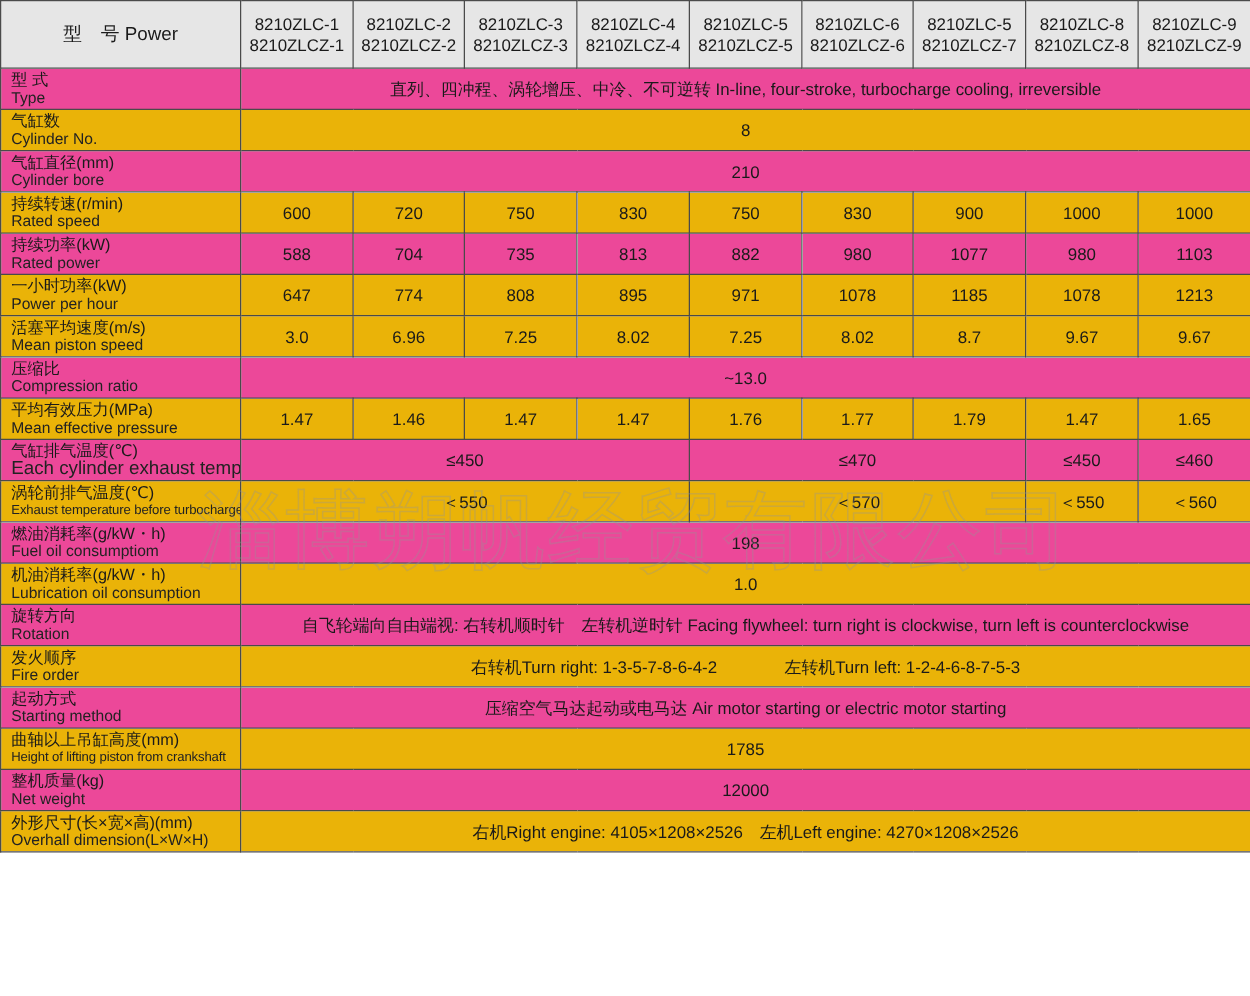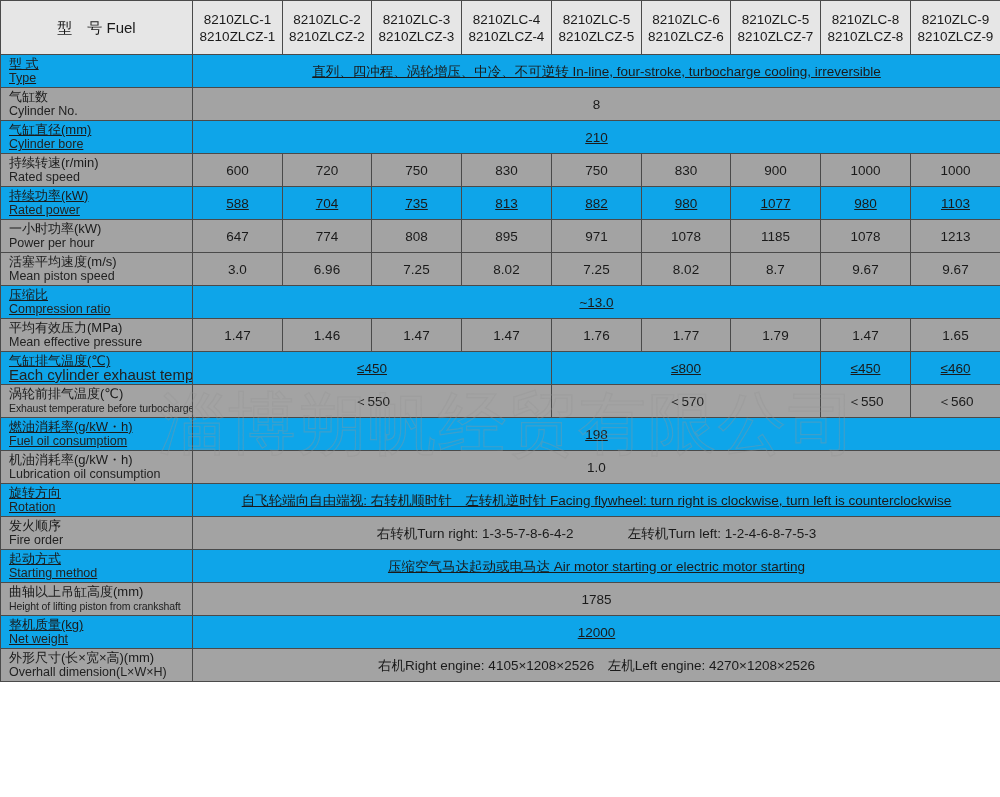--- a/index.html
+++ b/index.html
@@ -3,22 +3,22 @@
 <meta charset="utf-8">
 <style>
   html, body { margin:0; padding:0; background:#ffffff; }
   body { width:1000px; height:797px; position:relative; overflow:hidden;
          font-family:"Liberation Sans","DejaVu Sans",sans-serif; color:#1a1a1a; }
   table.spec { position:absolute; left:0; top:0; width:1000px; border-collapse:collapse; table-layout:fixed; }
   table.spec td { border:1.5px solid #4a4a4a; padding:0; text-align:center; vertical-align:middle;
                   font-size:13.5px; line-height:15px; overflow:hidden; white-space:nowrap; }
   table.spec tr.hdr td { height:53px; background:#e6e6e6; font-size:13.5px; line-height:17px; }
   table.spec tr.row td { height:32px; }
-  table.spec tr.g td { background:#a3a3a3; }
-  table.spec tr.w td { background:#0ea5e9;text-decoration:underline; }
+  table.spec tr.g td { background:#eab308; }
+  table.spec tr.w td { background:#ec4899; }
   td.lbl { text-align:left !important; padding-left:8px !important; }
   td.lbl .zh { display:block; font-size:13px; line-height:14px; }
   td.lbl .en { display:block; font-size:12.5px; line-height:14px; color:#222; }
   td.lbl .en.sm { font-size:10.5px; letter-spacing:-0.1px; }
   td.model-head { font-size:15px !important; }
   .watermark { position:absolute; left:158px; top:374px; width:800px; height:100px;
                font-family:Liberation Serif, serif; font-size:68px; line-height:100px;
                color:rgba(255,255,255,0.0); -webkit-text-stroke:1.2px rgba(150,150,150,0.35);
                letter-spacing:2px; pointer-events:none; white-space:nowrap; }
 </style>
@@ -34,21 +34,21 @@
     <col style="width:90px">
       <col style="width:90px">
       <col style="width:89px">
       <col style="width:90px">
     <col style="width:90px">
       <col style="width:90px">
   </colgroup>
 
   <tbody>
       <tr class="hdr">
-    <td class="model-head">型　号 Fuel</td>
+    <td class="model-head">型　号 Power</td>
     <td><span>8210ZLC-1</span><br><span>8210ZLCZ-1</span></td>
     <td><span>8210ZLC-2</span><br><span>8210ZLCZ-2</span></td>
     <td><span>8210ZLC-3</span><br><span>8210ZLCZ-3</span></td>
     <td><span>8210ZLC-4</span><br><span>8210ZLCZ-4</span></td>
     <td><span>8210ZLC-5</span><br><span>8210ZLCZ-5</span></td>
     <td><span>8210ZLC-6</span><br><span>8210ZLCZ-6</span></td>
     <td><span>8210ZLC-5</span><br><span>8210ZLCZ-7</span></td>
     <td><span>8210ZLC-8</span><br><span>8210ZLCZ-8</span></td>
     <td><span>8210ZLC-9</span><br><span>8210ZLCZ-9</span></td>
   </tr>
@@ -167,21 +167,21 @@
     <td>1.47</td>
     <td>1.65</td>
   </tr>
 
   <tr class="row w">
     <td class="lbl">
           <span class="zh">气缸排气温度(℃)</span>
           <span class="en" style="font-size:15px">Each cylinder exhaust temperature</span>
         </td>
     <td colspan="4">≤450</td>
-    <td colspan="3">≤800</td>
+    <td colspan="3">≤470</td>
     <td>≤450</td>
     <td>≤460</td>
   </tr>
 
   <tr class="row g">
     <td class="lbl">
           <span class="zh">涡轮前排气温度(℃)</span>
           <span class="en sm">Exhaust temperature before turbocharger</span>
         </td>
     <td colspan="4">＜550</td>

